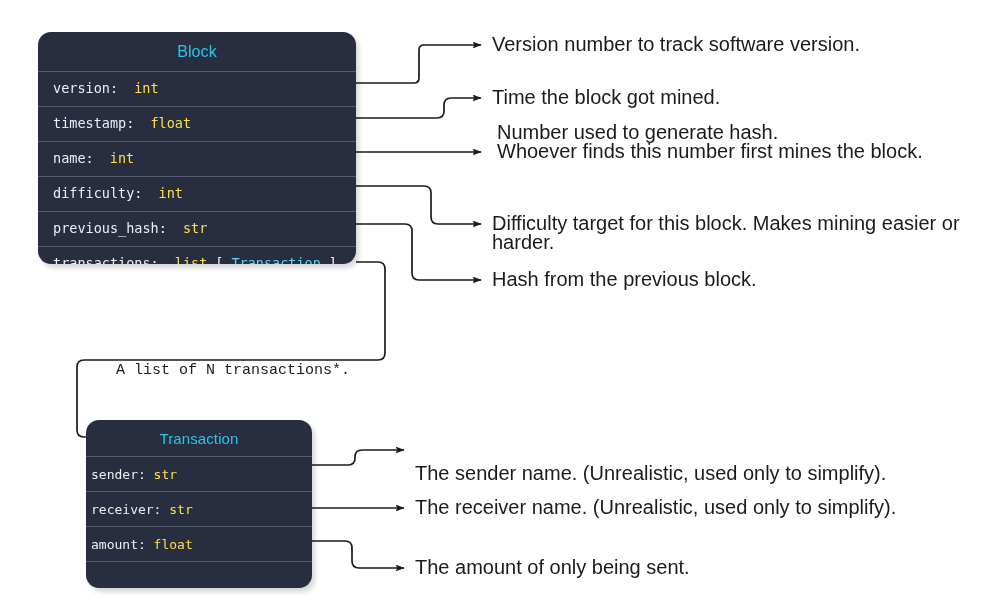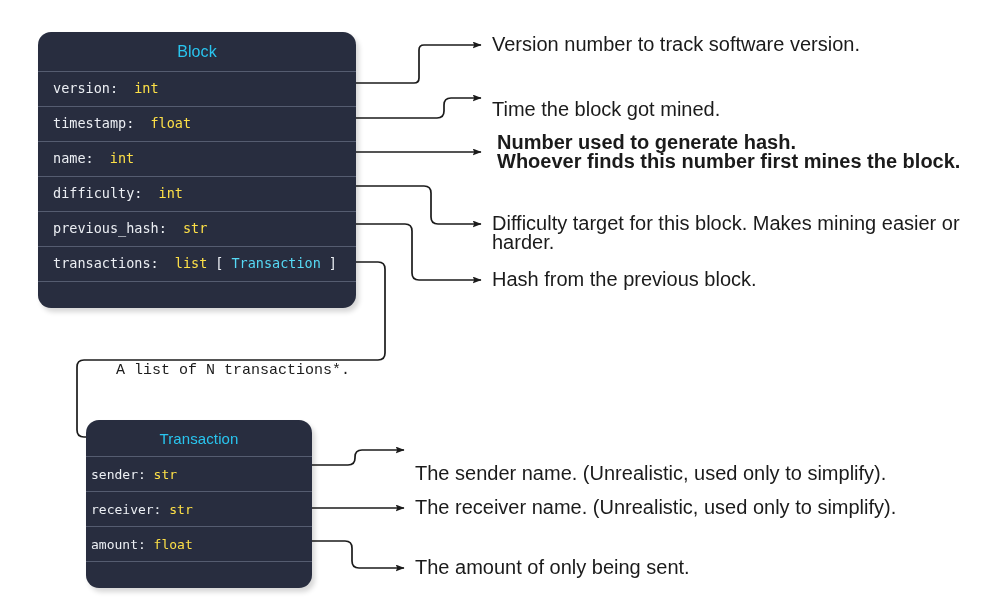--- a/index.html
+++ b/index.html
@@ -60,21 +60,21 @@
   .field-inner { color: #56d9f5; }
   .empty-row {
     border-top: 1px solid #555c70;
   }
 
   
   #block-card {
     left: 38px;
     top: 32px;
     width: 318px;
-    height: 276px;
+    height: 232px;
   }
   #block-card .field-row { height: 34px; padding-left: 15px; gap: 8px; }
   #block-card .empty-row { height: 34px; }
 
   
   #transaction-card {
     left: 86px;
     top: 420px;
     width: 226px;
     height: 168px;
@@ -184,23 +184,23 @@
     </div>
 
     <div class="empty-row"></div>
   </div>
 </div>
 
 <div class="mid-label" style="left:116px; top:362px;font-family:Liberation Mono, monospace;">A list of N transactions*.</div>
 
 <div class="annotation" style="left:492px; top:35px;">Version number to track software version.</div>
 
-<div class="annotation" style="left:492px; top:88px;margin-top:12px;">Time the block got mined.</div>
-
-<div class="annotation" style="left:497px; top:133px;font-weight:bold;">Number used to generate hash.
+<div class="annotation" style="left:492px; top:88px;">Time the block got mined.</div>
+
+<div class="annotation" style="left:497px; top:123px;">Number used to generate hash.
 Whoever finds this number first mines the block.</div>
 
 <div class="annotation" style="left:492px; top:214px;">Difficulty target for this block. Makes mining easier or harder.</div>
 
 <div class="annotation" style="left:492px; top:270px;">Hash from the previous block.</div>
 
 <div class="annotation" style="left:415px; top:440px;margin-top:24px;">The sender name. (Unrealistic, used only to simplify).</div>
 
 <div class="annotation" style="left:415px; top:498px;">The receiver name. (Unrealistic, used only to simplify).</div>
 

